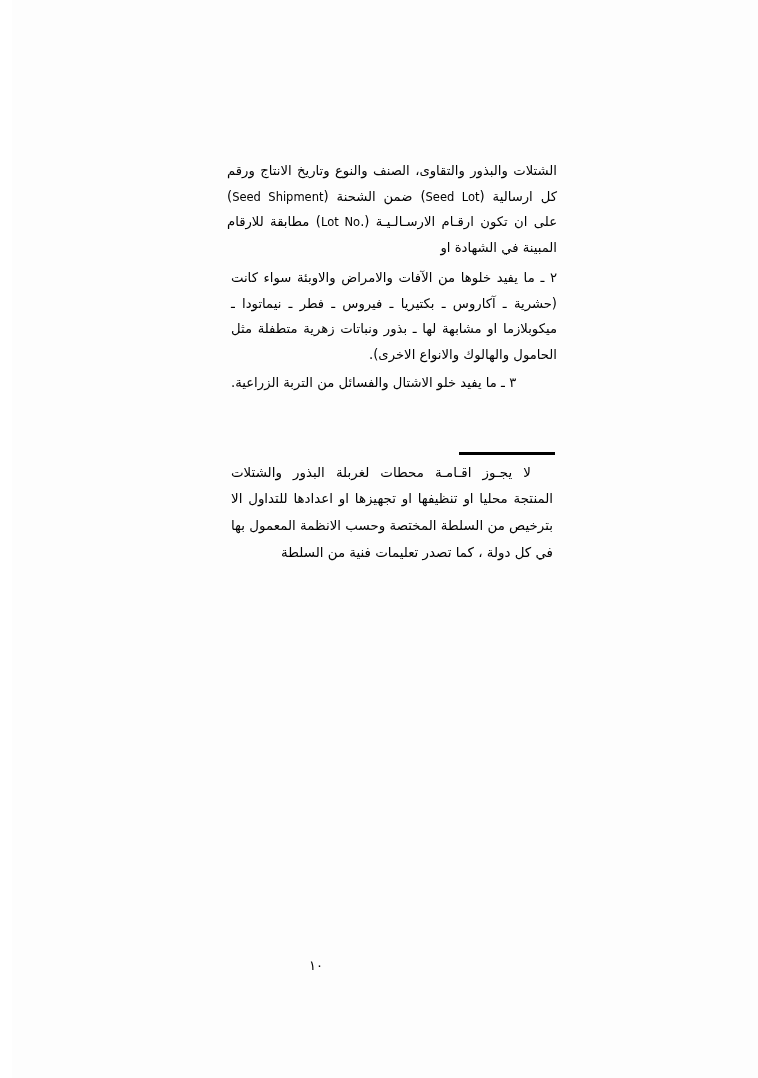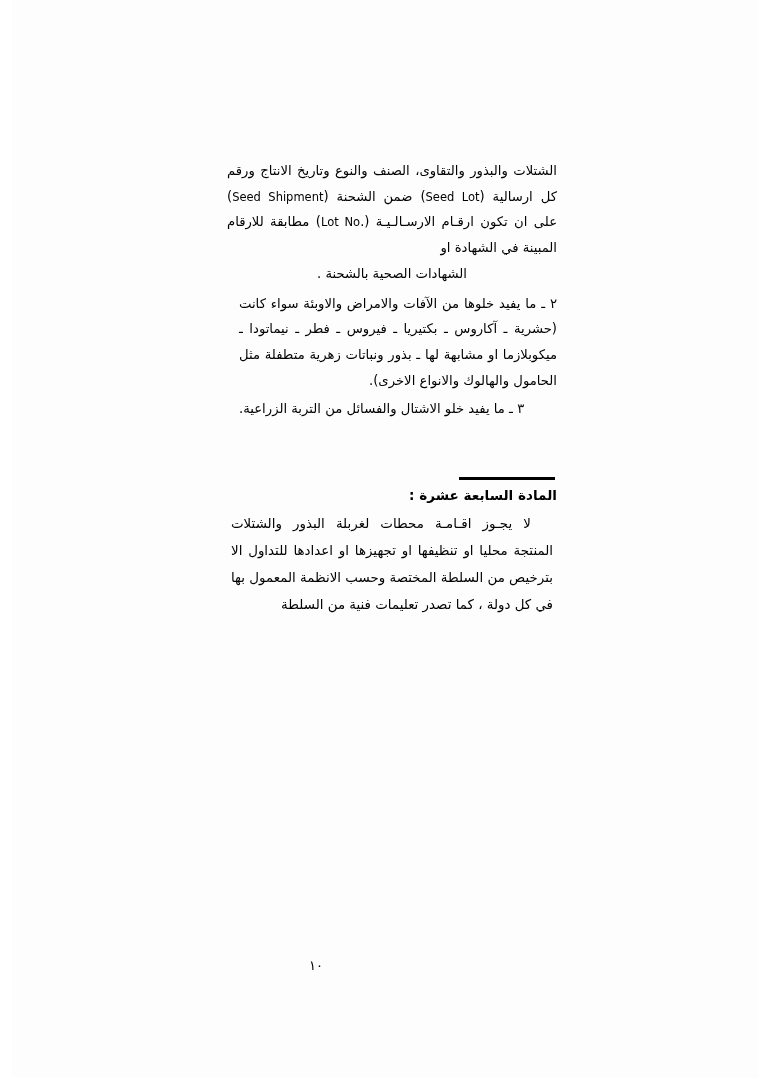--- a/index.html
+++ b/index.html
@@ -52,21 +52,21 @@
   
   ol.numlist {
     list-style: none;
     margin: 0;
     padding: 0;
   }
   ol.numlist li {
     font-size: 13.2px;
     line-height: 1.95;
     text-align: justify;
-    margin: 0 0 2px 12px;
+    margin: 0 0 2px 4px;
   }
   ol.numlist li.short {
     text-align: left;
   }
   .gap-after-list {
     height: 34px;
   }
   
   .article {
     margin-top: 20px;
@@ -112,42 +112,40 @@
 </head>
 <body>
 
 <div class="page">
   <div class="content">
 
     <p class="para-block">
       <span>الشتلات والبذور والتقاوى، الصنف والنوع وتاريخ الانتاج ورقم كل</span>
       <span>ارسالية (</span><span class="latin">Seed Lot</span><span>) ضمن الشحنة (</span><span class="latin">Seed Shipment</span><span>) على ان تكون</span>
       <span>ارقـام الارسـالـيـة (.</span><span class="latin">Lot No</span><span>) مطابقة للارقام المبينة في الشهادة او</span>
-      <span class="lastline">الشهادات الصحية بالشحنة .</span>
     </p>
 
     <ol class="numlist">
       <li>
         <span>٢ ـ</span>
         <span>ما يفيد خلوها من الآفات والامراض والاوبئة سواء كانت (حشرية ـ</span>
         <span>آكاروس ـ بكتيريا ـ فيروس ـ فطر ـ نيماتودا ـ ميكوبلازما او مشابهة</span>
         <span>لها ـ بذور ونباتات زهرية متطفلة مثل الحامول والهالوك والانواع</span>
         <span>الاخرى).</span>
       </li>
       <li class="short">
         <span>٣ ـ</span>
         <span>ما يفيد خلو الاشتال والفسائل من التربة الزراعية.</span>
       </li>
     </ol>
 
     <div class="gap-after-list"></div>
 
     <section class="article">
       <div class="rule"></div>
-      <h2 class="article-title">المادة السابعة عشرة :</h2>
       <p class="article-body">
         <span class="indent"></span><span>لا يجـوز اقـامـة محطات لغربلة البذور والشتلات المنتجة محليا او</span>
         <span>تنظيفها او تجهيزها او اعدادها للتداول الا بترخيص من السلطة المختصة</span>
         <span>وحسب الانظمة المعمول بها في كل دولة ، كما تصدر تعليمات فنية من السلطة</span>
       </p>
     </section>
 
 
   </div>
 

